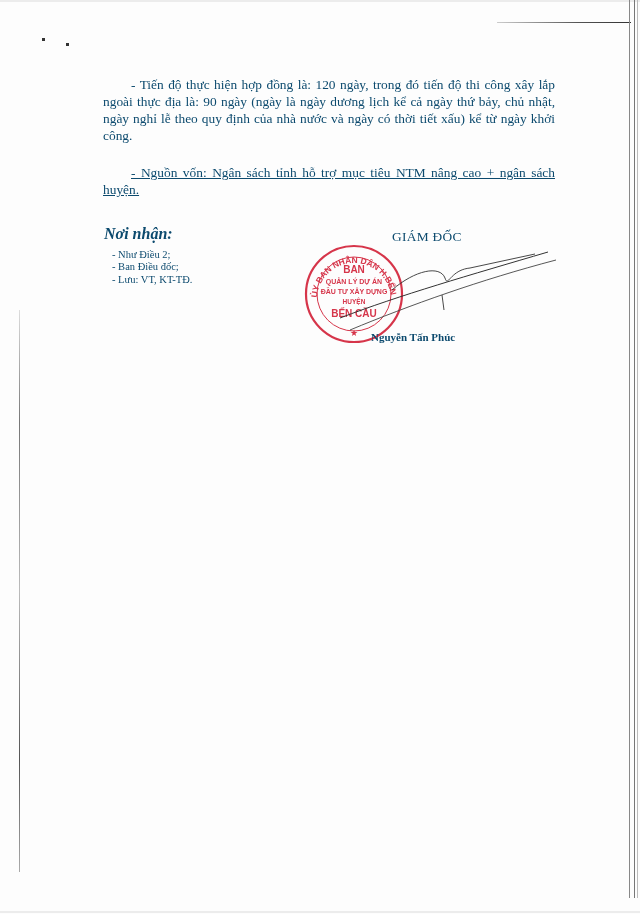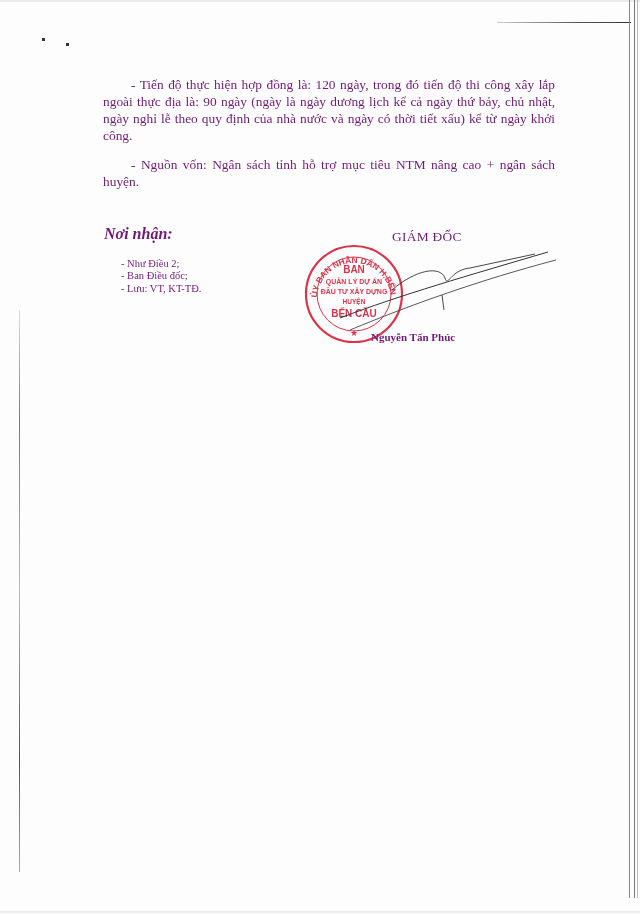--- a/index.html
+++ b/index.html
@@ -9,21 +9,21 @@
       height: 914px;
       background: #fdfdfd;
       overflow: hidden;
     }
     .page {
       position: relative;
       width: 640px;
       height: 914px;
       background: #fdfdfd;
       font-family: "Liberation Serif", serif;
-      color: #701a75;
+      color: #0c4a6e;
     }
     .top-edge {
       position: absolute;
       left: 0; top: 0;
       width: 640px; height: 2px;
       background: #ececec;
     }
     .bottom-edge {
       position: absolute;
       left: 0; top: 911px;
@@ -72,39 +72,40 @@
       width: 452px;
       font-size: 13.4px;
       line-height: 17px;
       text-align: justify;
     }
     .body-text p {
       margin: 0;
       text-indent: 28px;
     }
     .body-text p + p {
-      margin-top: 12px;
+      margin-top: 20px;
+      text-decoration: underline;
     }
     .bold { font-weight: bold; }
     .recipients {
       position: absolute;
       left: 104px;
       top: 228px;
       font-size: 10.5px;
       line-height: 12.5px;
     }
     .recipients .label {
       font-style: italic;
       font-weight: bold;
       font-size: 16px;
       font-family: Liberation Serif, serif;
     }
     .recipients ul {
       list-style: none;
-      margin: 17px;
+      margin: 8px;
       padding: 0;
     }
     .sig-title {
       position: absolute;
       left: 392px;
       top: 229px;
       font-size: 13.4px;
       font-weight: normal;
       letter-spacing: 0.3px;
     }

